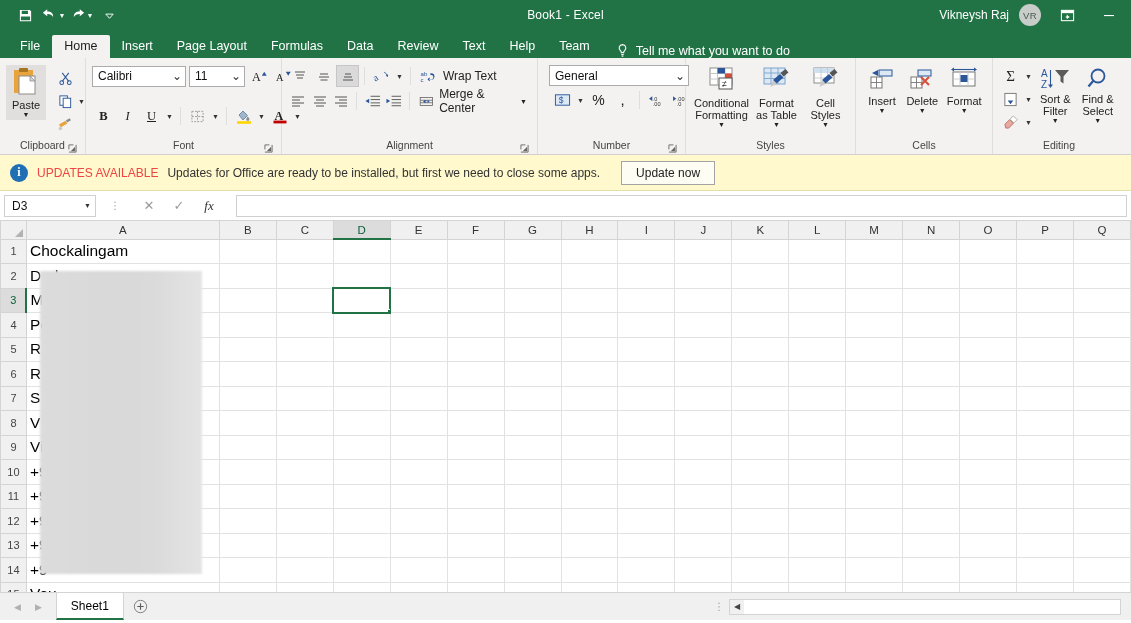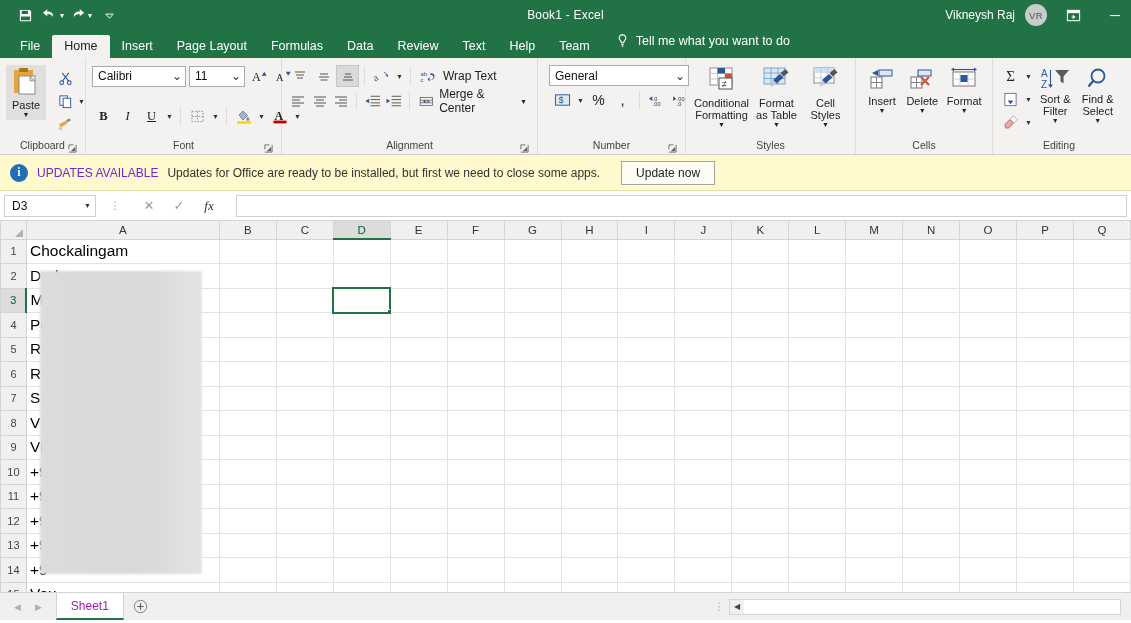--- a/index.html
+++ b/index.html
@@ -18,32 +18,32 @@
   }
   .qat { display:flex; align-items:center; gap:2px; padding-left:12px; }
   .qat-btn { width:26px; height:22px; display:flex; align-items:center; justify-content:center;
              color:#fff; cursor:default; }
   .qat-btn svg { display:block; }
   .caret { font-size:7px; margin-left:1px; line-height:1; opacity:.95;}
   .title-center {
     position:absolute; left:0; right:0; text-align:center;
     font-size:12px; letter-spacing:.2px; pointer-events:none;
   }
-  .title-right { margin-left:auto; display:flex; align-items:center; gap:10px; }
+  .title-right { margin-left:auto; display:flex; align-items:center; gap:10px; padding-right:6px; }
   .username { font-size:12px; }
   .avatar { width:22px;height:22px;border-radius:50%;background:#c8cdc9;color:#4b5a51;
             font-size:9.5px; display:flex; align-items:center; justify-content:center; letter-spacing:.3px;}
   .ribbon-opt, .minimize { width:32px;height:26px; display:flex;align-items:center;justify-content:center; }
   .minimize { font-size:14px; }
 
   
   .tabstrip { height:28px; background:#217346; display:flex; align-items:flex-end; padding-left:8px; position:relative;}
   .tab { font-size:12.5px; color:#fff; padding:5px 12px 6px; line-height:1; cursor:default; }
   .tab.active { background:#f3f2f1; color:#1d1d1d; border-radius:2px 2px 0 0; }
-  .tellme { display:flex; align-items:center; gap:7px; color:#fff; font-size:12.5px; padding:0 12px 10px 14px;}
+  .tellme { display:flex; align-items:center; gap:7px; color:#fff; font-size:12.5px; padding:0 12px 0 14px;}
   .bulb { display:flex; }
 
   
   .ribbon { height:97px; background:#f3f2f1; display:flex; border-bottom:1px solid #d2d0ce; }
   .grp { position:relative; display:flex; flex-direction:column; height:100%;
          padding:4px 6px 0; border-right:1px solid #dededc; }
   .grp-body { flex:1; display:flex; align-items:flex-start; padding-top:3px;}
   .grp-label { height:16px; font-size:10.5px; color:#444; text-align:center; line-height:14px; position:relative;}
   .dlg { position:absolute; right:2px; bottom:1px; width:10px;height:10px; color:#666; font-size:9px;}
   .big-btn { display:flex; flex-direction:column; align-items:center; justify-content:flex-start;
@@ -82,21 +82,21 @@
 
   
   .grp-icons { display:flex; align-items:flex-start; }
 
   
   .notify { height:36px; background:#fff9cd; border-bottom:1px solid #e3dfa8;
             display:flex; align-items:center; gap:9px; padding:0 10px; }
   .info-ico { width:18px;height:18px;border-radius:50%;background:#1f6fb5;color:#fff;
               font-size:12px; font-weight:bold; display:flex;align-items:center;justify-content:center;
               font-family:"Liberation Serif", serif;}
-  .nt-strong { font-size:12px; color:#6d28d9; }
+  .nt-strong { font-size:12px; color:#ef4444; }
   .nt-text { font-size:12px; color:#333; }
   .upd-btn { margin-left:12px; height:24px; padding:0 14px; background:#fdfdf4;
              border:1px solid #a3a3a3; font-size:12px; color:#222; cursor:default;
              display:flex; align-items:center;}
 
   
   .fbar { height:30px; display:flex; align-items:center; gap:12px; background:#fff;
           border-bottom:1px solid #d4d4d4; padding:2px 0 2px 4px;}
   .namebox { width:92px;height:22px;border:1px solid #d0d0d0; background:#fff;
              display:flex;align-items:center; padding:0 4px 0 7px; font-size:12px; color:#111;}
@@ -130,21 +130,21 @@
                 background:#217346; border:1px solid #fff; }
   .blur-overlay { position:absolute; background:linear-gradient(90deg,#dcdcdc,#d9d9d9 40%,#dadada 70%,#e4e4e4);
                   filter: blur(1px); }
 
   
   .sheetbar { height:28px; background:#f0f0f0; border-top:1px solid #d4d4d4;
               display:flex; align-items:center; }
   .nav-arrows { display:flex; align-items:center; gap:14px; padding:0 14px; color:#b0b0b0; font-size:9px;}
   .sheettab { background:#fff; border:1px solid #d4d4d4; border-bottom:2px solid #217346;
               border-top:none; height:27px; padding:0 14px; display:flex; align-items:center;
-              font-size:12px; color:#a21caf; cursor:default; }
+              font-size:12px; color:#000000; cursor:default; }
   .addsheet { width:34px; display:flex; align-items:center; justify-content:center; color:#6b6b6b;}
   .sb-spacer { flex:1; }
   .sb-grip { width:20px; text-align:center; color:#9a9a9a; font-size:10px; line-height:9px;}
   .hscroll { width:392px; height:16px; background:#fff; border:1px solid #d4d4d4; display:flex; align-items:center;}
   .hs-left { width:14px; height:14px; display:flex; align-items:center; justify-content:center;
              font-size:8px; color:#444; background:#f0f0f0;}
   .hs-track { flex:1; }
   .pad-r { width:10px; }
 </style>
 </head>

